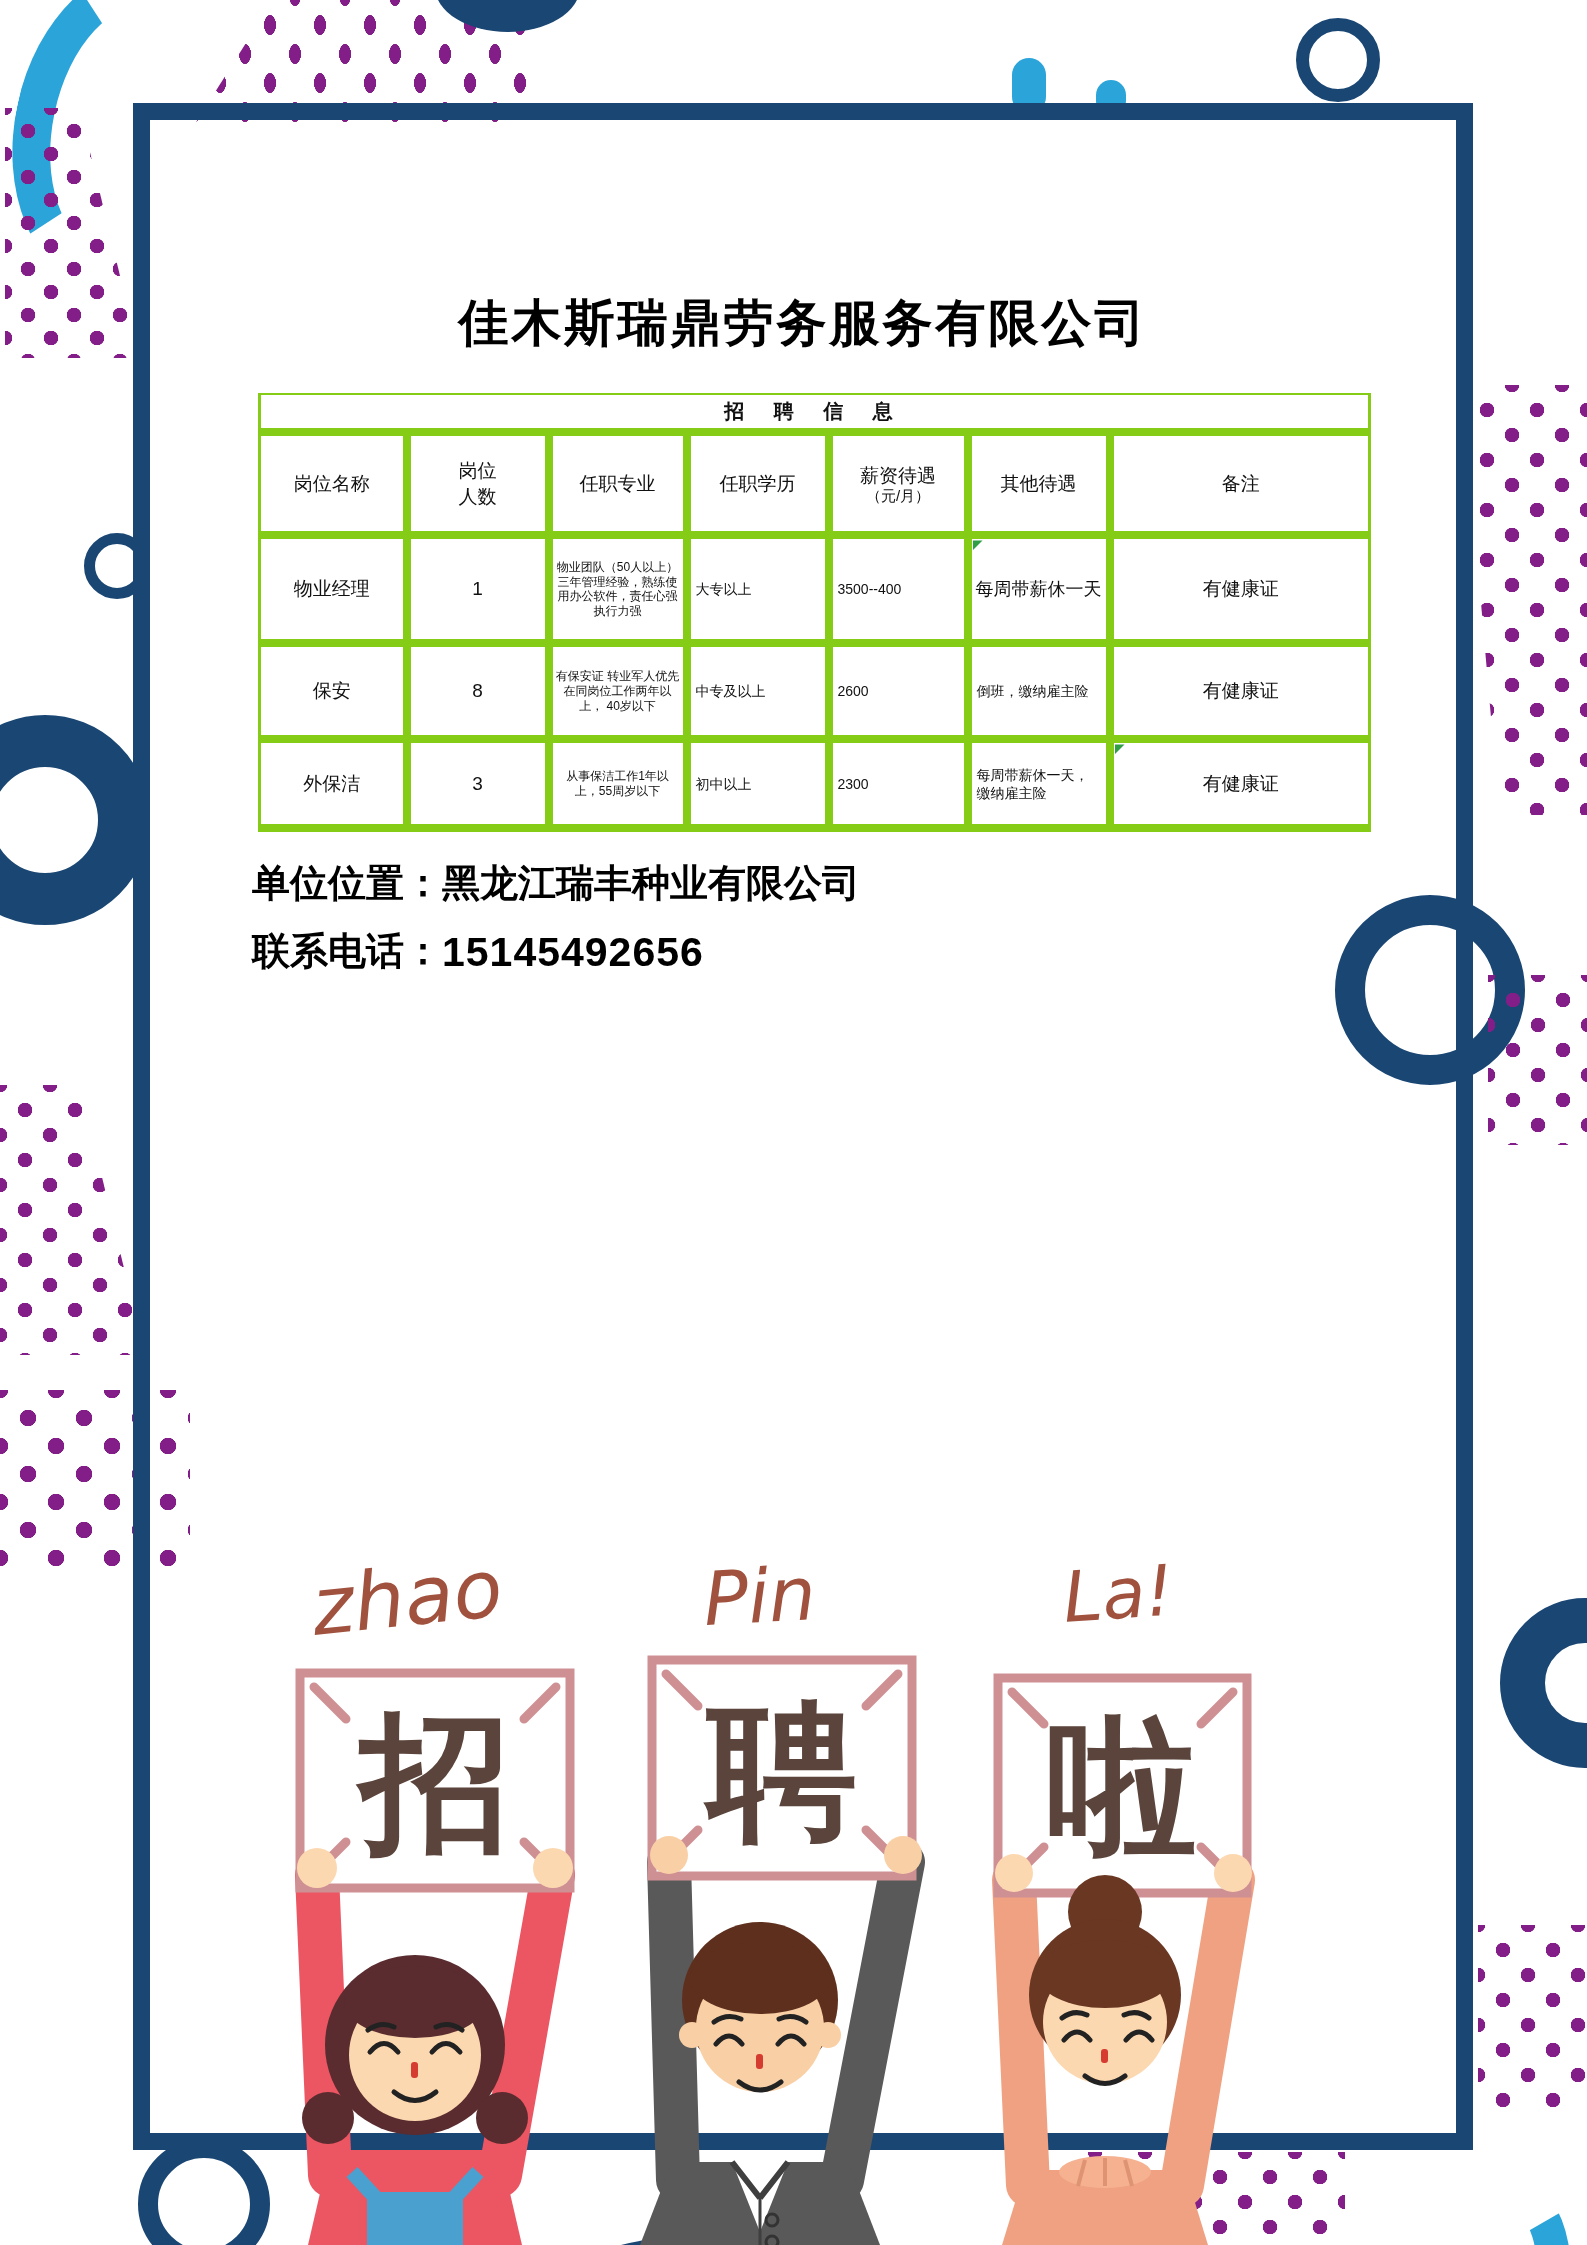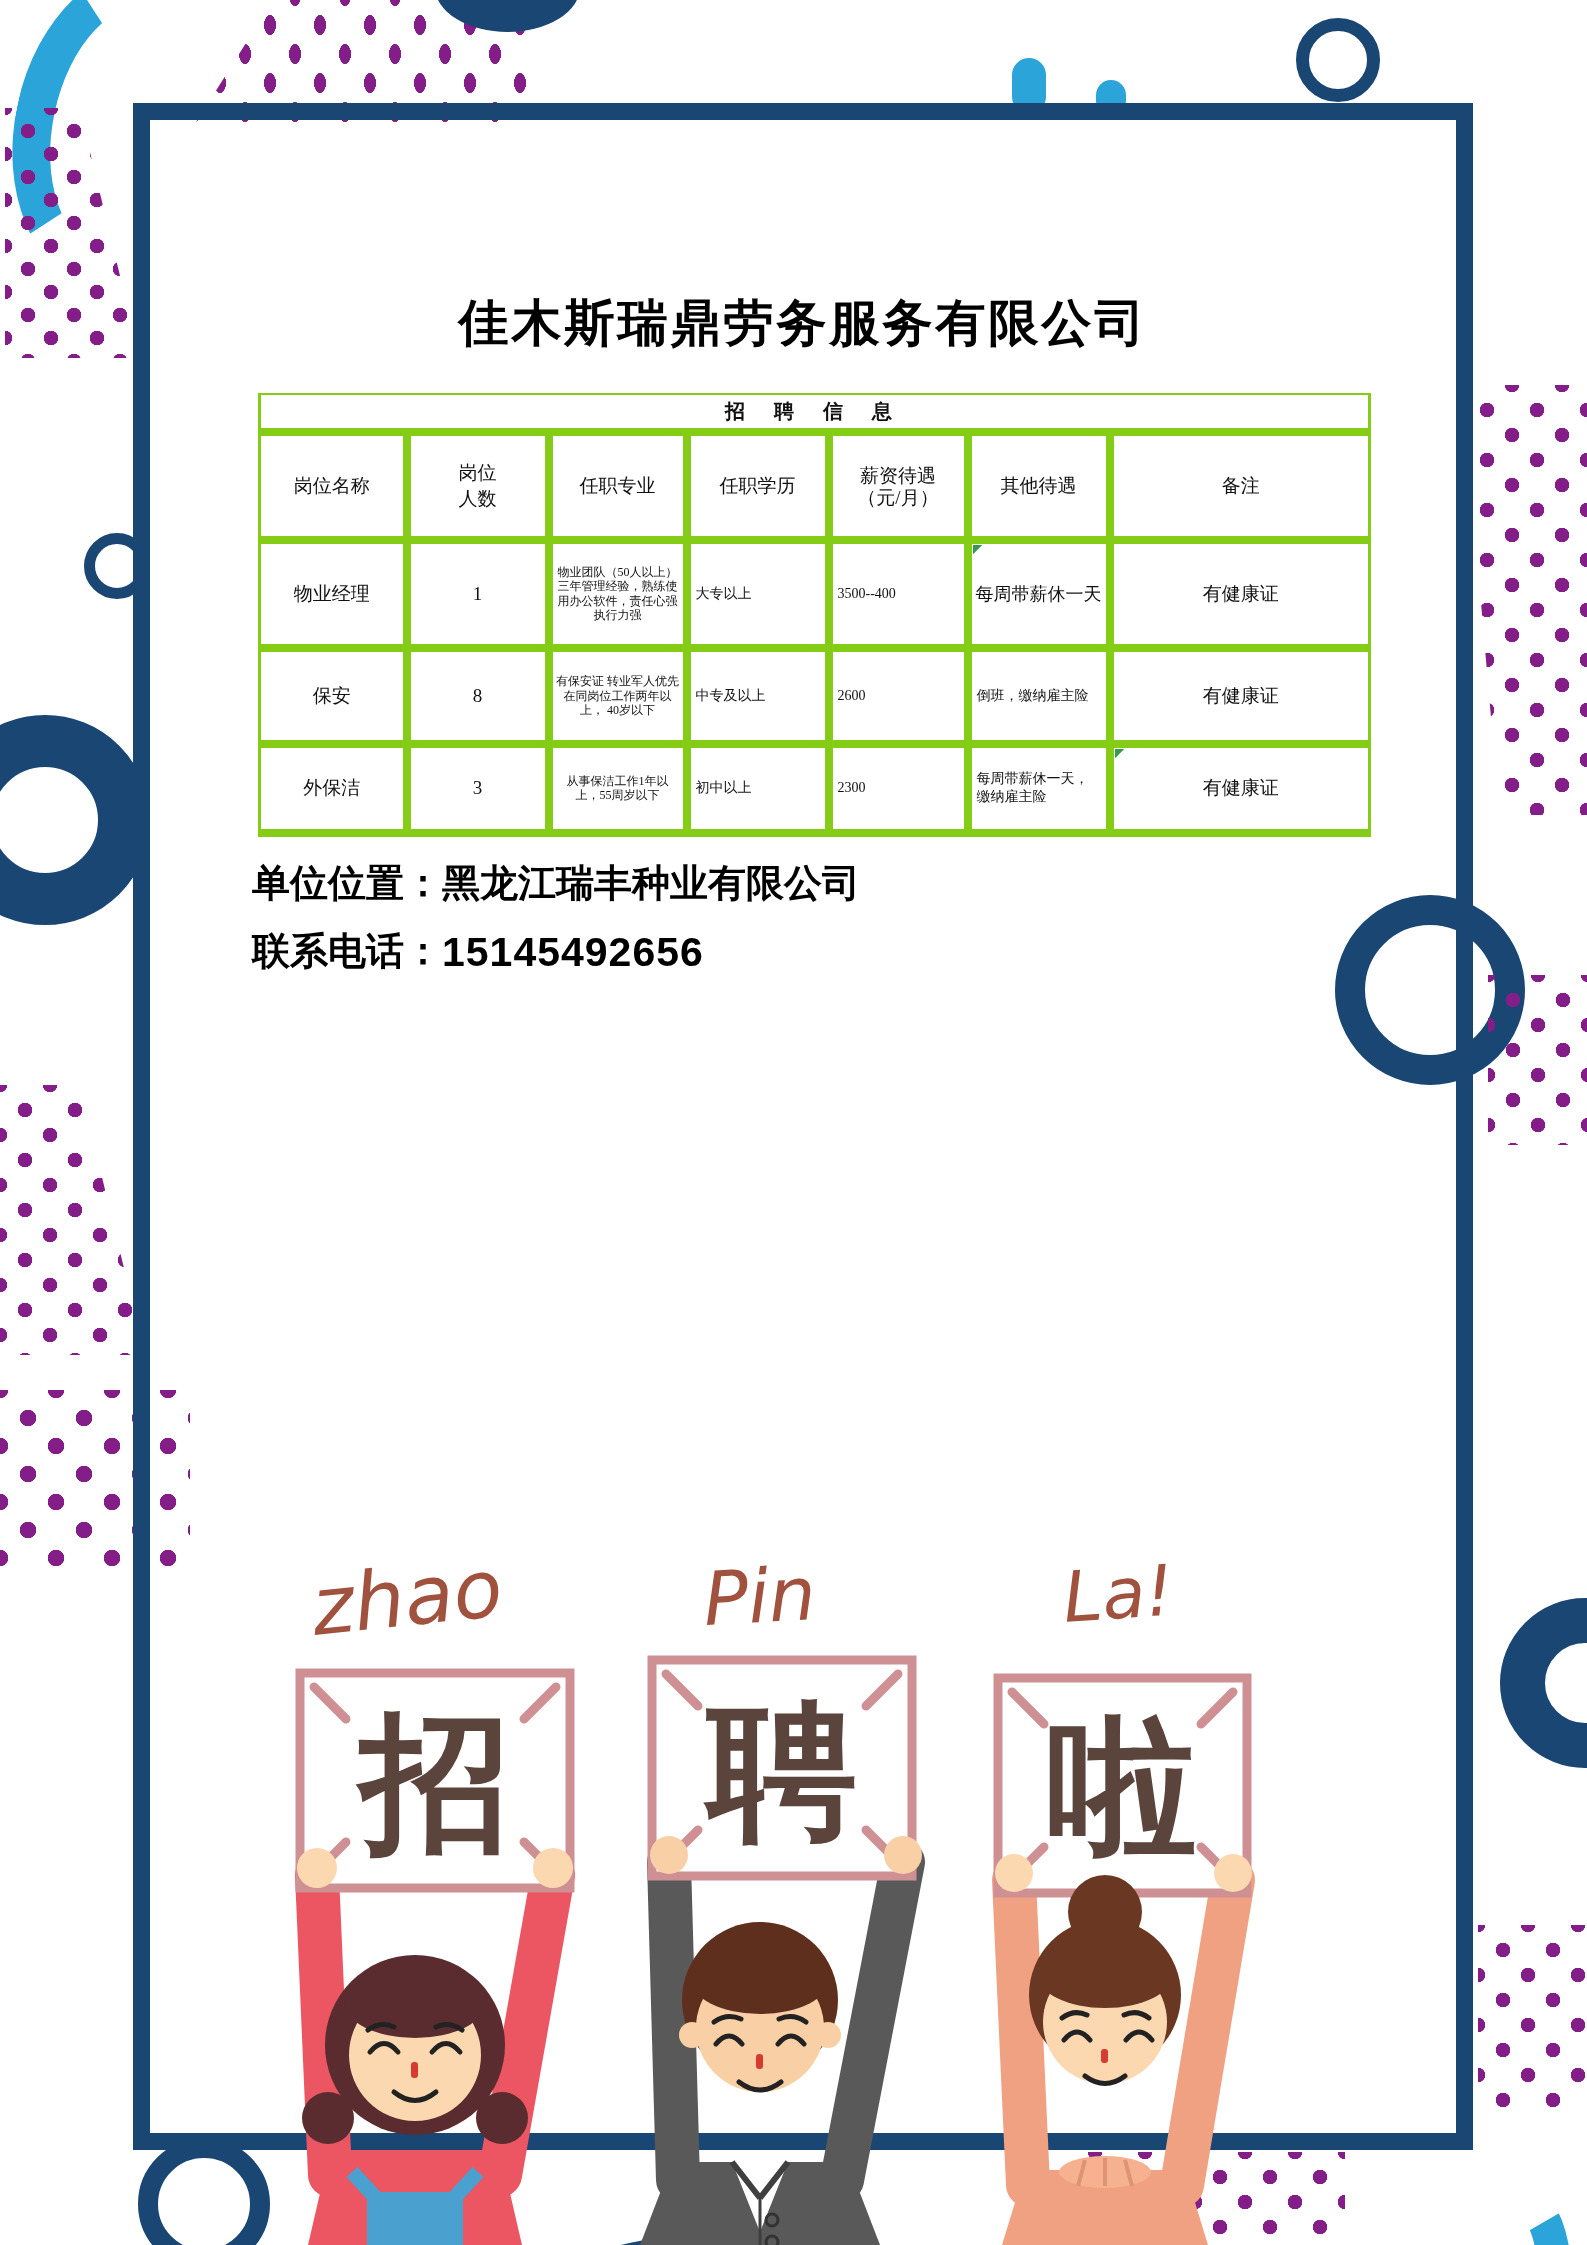--- a/index.html
+++ b/index.html
@@ -51,25 +51,25 @@
   .ring-right-lower{left:1500px;top:1598px;width:170px;height:170px;border-width:45px;box-sizing:border-box;}
   .ring-bottom-left{left:138px;top:2138px;width:132px;height:132px;border-width:20px;box-sizing:border-box;z-index:2;}
   .circ-bottom-wide{left:408px;top:2232px;width:660px;height:400px;border-radius:50%;z-index:1;}
   
   .frame{left:133px;top:103px;width:1340px;height:2047px;border:17px solid #1a4674;box-sizing:border-box;z-index:2;}
   
   .title{left:133px;top:290px;width:1340px;text-align:center;z-index:5;
     font-family:"Liberation Serif","DejaVu Serif",serif;font-weight:700;font-size:50px;letter-spacing:3px;color:#000;}
   
   .jobtable{left:258px;top:393px;width:1110px;z-index:5;border-collapse:collapse;table-layout:fixed;background:#fff;}
-  .jobtable td{border:8px solid #84cc16;vertical-align:middle;position:relative;font-family:Liberation Serif, serif;}
+  .jobtable td{border:8px solid #84cc16;vertical-align:middle;position:relative;}
   .jobtable .banner-cell{height:31px;border-width:2px 3px 3px 3px;text-align:center;
     font-weight:700;font-size:20px;letter-spacing:12px;}
   .jobtable .hdr{height:70px;text-align:center;font-size:19px;white-space:pre-line;line-height:1.35;border-bottom-width:3px;}
-  .jobtable .hdr .sub{font-size:19px;display:block;line-height:1.1;}
+  .jobtable .hdr .sub{font-size:15px;display:block;line-height:1.1;}
   .jobtable td.c-center{text-align:center;font-size:19px;}
   .jobtable td.c-major{font-size:12px;line-height:1.22;padding:2px 3px;text-align:center;}
   .jobtable td.c-left{font-size:14px;padding:2px 5px;text-align:left;line-height:1.3;}
   .jobtable td.c-benefit-center{font-size:18px;text-align:center;}
   .jobtable .r1 td{height:96px;}
   .jobtable .r2 td{height:84px;margin-left:16px;}
   .jobtable .r3 td{height:77px;}
   .jobtable .r4 td{height:77px;}
   .jobtable .outer-l{border-left-width:3px;}
   .jobtable .outer-r{border-right-width:3px;}

